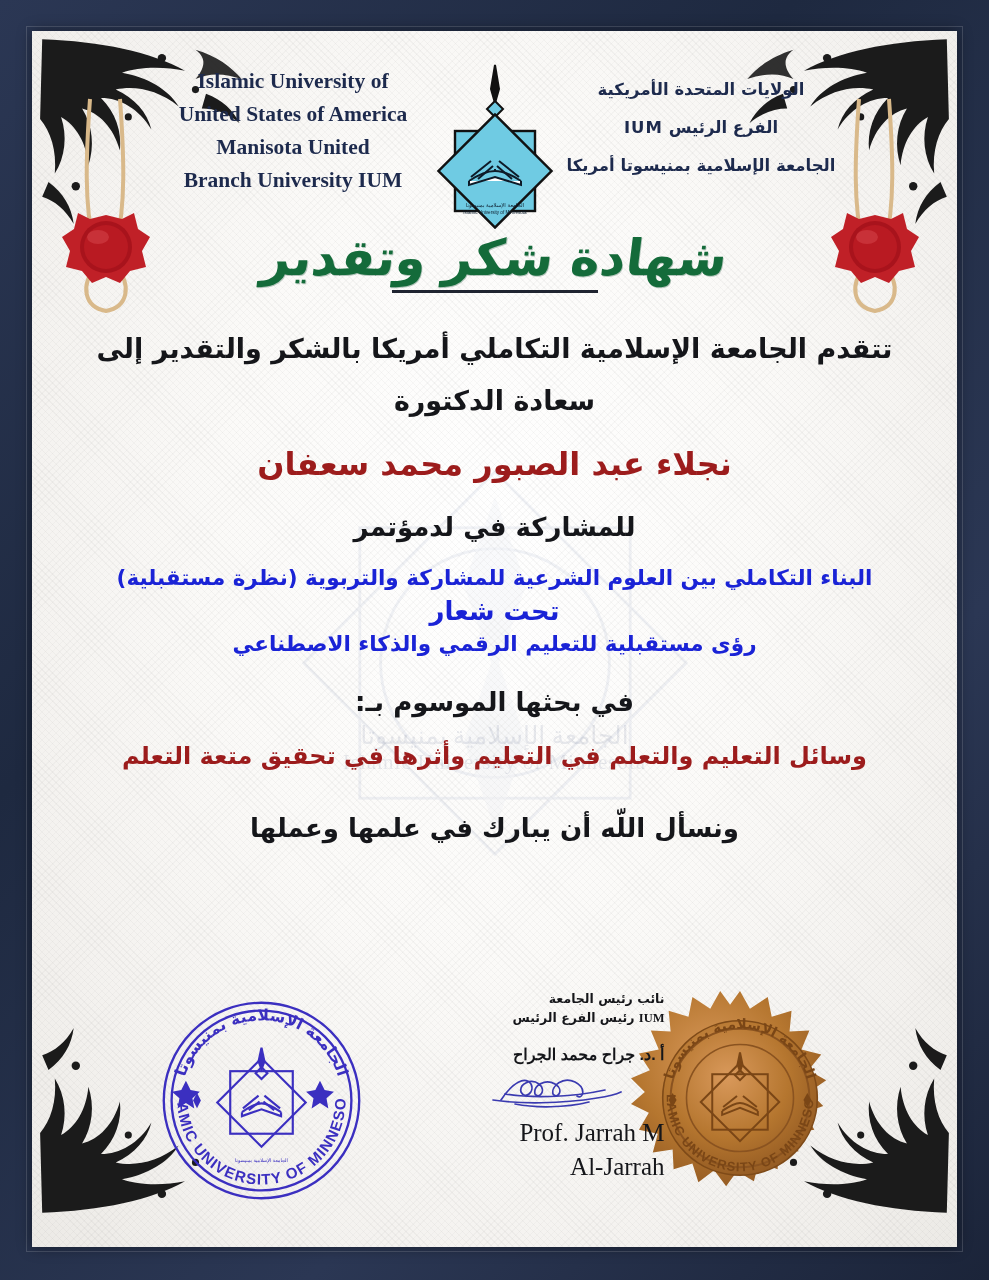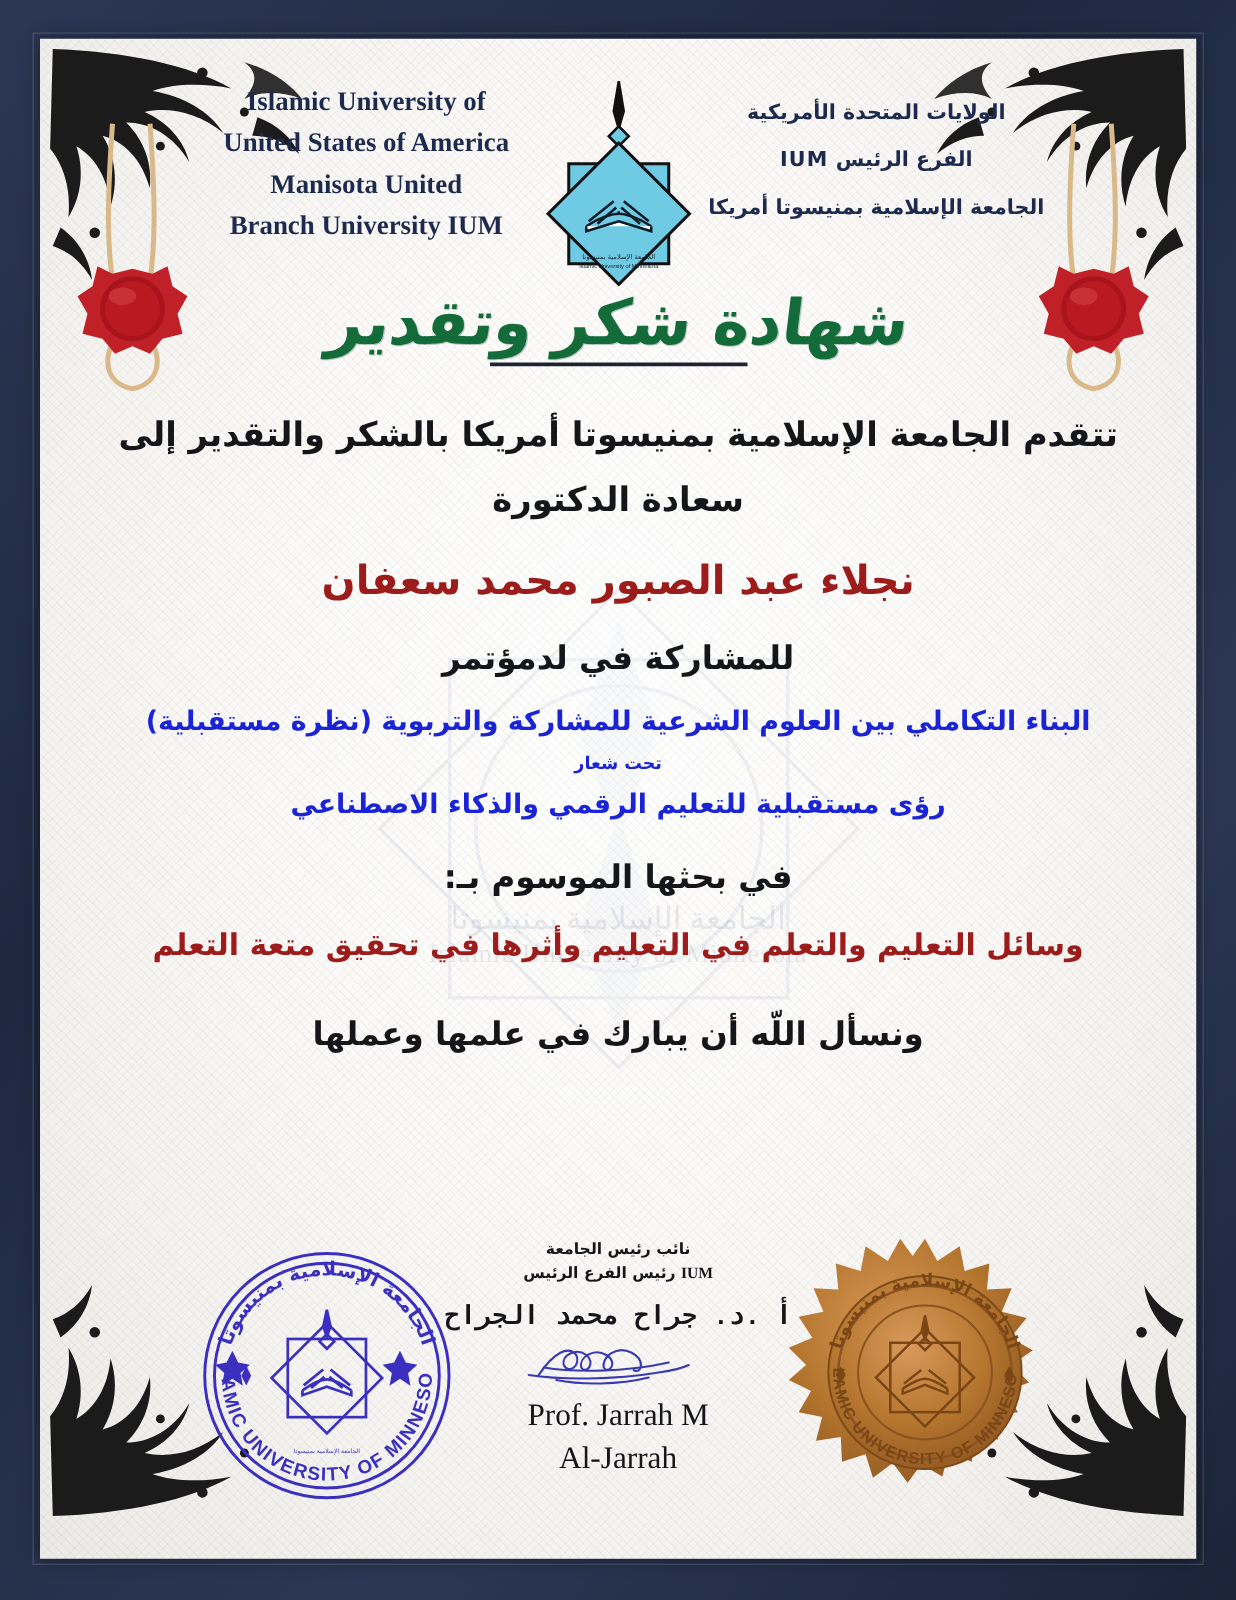--- a/index.html
+++ b/index.html
@@ -146,48 +146,48 @@
     left: 34px; right: 34px; top: 292px;
     direction: rtl;
     text-align: center;
   }
   .ln { font-family: "DejaVu Sans", sans-serif; font-weight: bold; }
 
   .line-thanks  { font-size: 27px; line-height: 52px; color: #15161a; }
   .name-red     { font-size: 32px; line-height: 62px; color: #9c1c1c; margin-top: 6px; letter-spacing: 0px; }
   .line-part    { font-size: 26px; line-height: 52px; color: #15161a; margin-top: 6px; text-align: center; }
   .conf-blue    { font-size: 21.5px; line-height: 34px; color: #1a23d6; margin-top: 8px; }
-  .under-label  { font-size: 14px; line-height: 32px; color: #1a23d6; }
+  .under-label  { font-size: 26px; line-height: 32px; color: #1a23d6; }
   .slogan-blue  { font-size: 21.5px; line-height: 34px; color: #1a23d6; }
   .line-research{ font-size: 26px; line-height: 50px; color: #15161a; margin-top: 16px; }
   .research-red { font-size: 24px; line-height: 42px; color: #9c1c1c; margin-top: 8px; }
   .line-dua     { font-size: 26px; line-height: 50px; color: #15161a; margin-top: 26px; }
 
   
   .sig-block {
     position: absolute;
     left: 50%; top: 958px;
     transform: translateX(-50%);
     width: 340px;
-    text-align: center;
+    text-align: right;
   }
   .sig-role {
     direction: rtl;
     font-family: "DejaVu Sans", sans-serif;
     font-weight: bold;
     font-size: 12.5px;
     line-height: 19px;
     color: #15161a;
   }
   .sig-role .ium { font-family: "Liberation Serif", serif; }
   .sig-name-ar {
     direction: rtl;
-    font-family: Liberation Mono, monospace;
+    font-family: Liberation Sans, sans-serif;
     font-weight: bold;
-    font-size: 21px;
+    font-size: 16px;
     line-height: 34px;
     color: #15161a;
     margin-top: 10px;
   }
   .sig-scribble { height: 42px; margin-top: -2px; }
   .sig-name-en {
     font-family: "Liberation Serif", serif;
     font-size: 25px;
     line-height: 34px;
     color: #15161a;
@@ -350,21 +350,21 @@
       <div>الجامعة الإسلامية بمنيسوتا أمريكا</div>
     </div>
   </div>
 
   <div class="calligraphy">
     <div class="ar">شهادة شكر وتقدير</div>
     <div class="callig-rule"></div>
   </div>
 
   <div class="body-wrap">
-    <div class="ln line-thanks">تتقدم الجامعة الإسلامية بمنيسوتا أمريكا بالشكر والتقدير إلى سعادة الدكتورة</div>
+    <div class="ln line-thanks">تتقدم الجامعة الإسلامية التكاملي أمريكا بالشكر والتقدير إلى سعادة الدكتورة</div>
     <div class="ln name-red">نجلاء عبد الصبور محمد سعفان</div>
     <div class="ln line-part">للمشاركة في لدمؤتمر</div>
     <div class="ln conf-blue">البناء التكاملي بين العلوم الشرعية للمشاركة والتربوية (نظرة مستقبلية)</div>
     <div class="ln under-label">تحت شعار</div>
     <div class="ln slogan-blue">رؤى مستقبلية للتعليم الرقمي والذكاء الاصطناعي</div>
     <div class="ln line-research">في بحثها الموسوم بـ:</div>
     <div class="ln research-red">وسائل التعليم والتعلم في التعليم وأثرها في تحقيق متعة التعلم</div>
     <div class="ln line-dua">ونسأل اللّه أن يبارك في علمها وعملها</div>
   </div>
 

